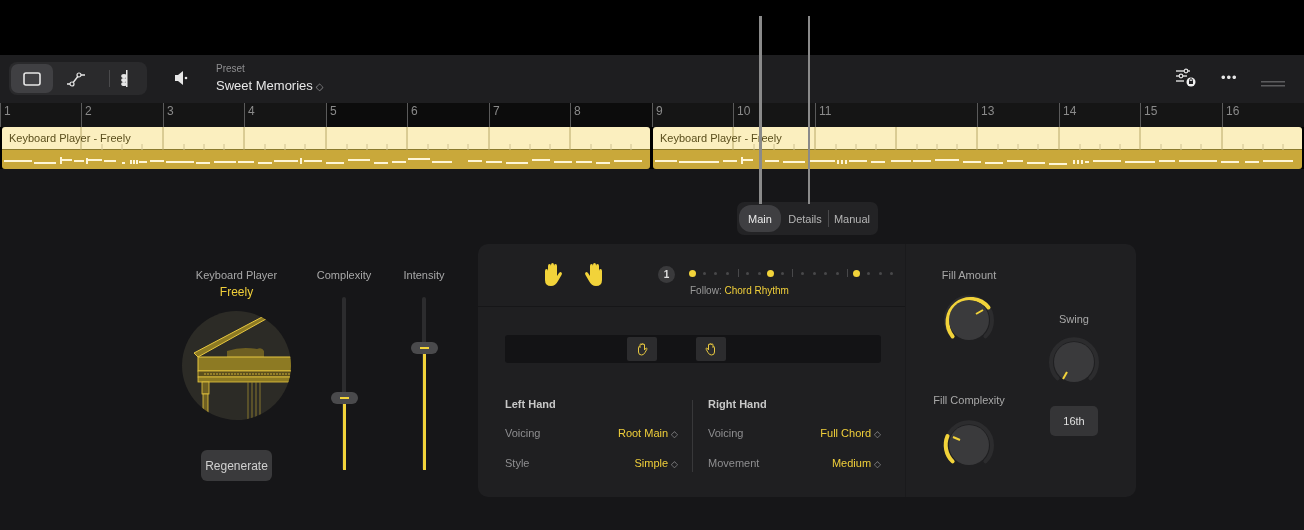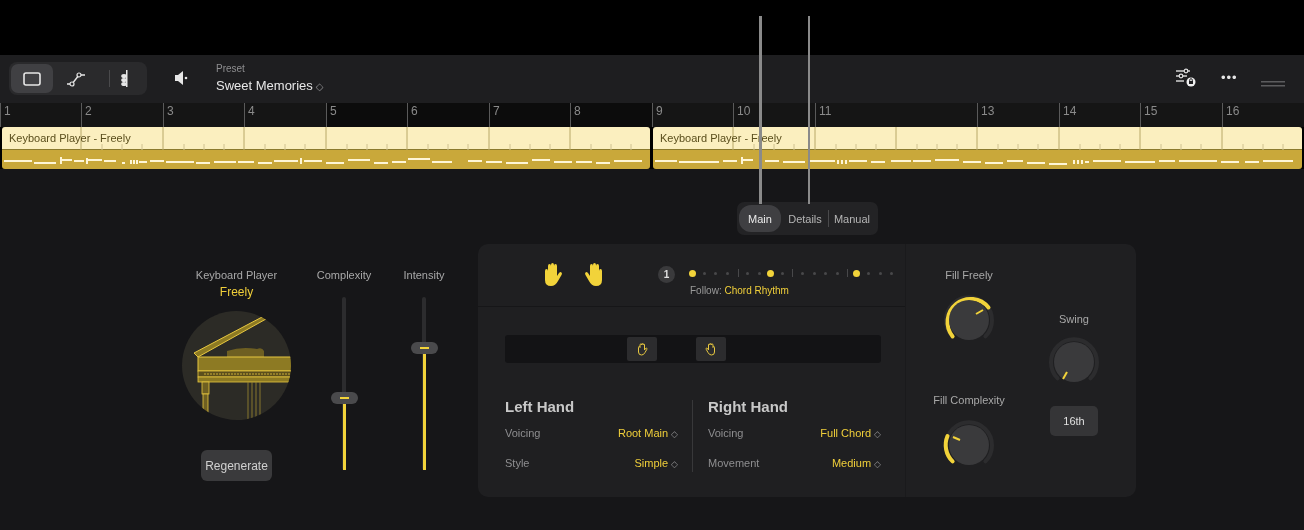--- a/index.html
+++ b/index.html
@@ -55,21 +55,21 @@
   .num-badge { position: absolute; left: 658px; top: 266px; width: 17px; height: 17px; border-radius: 50%; background: #3a3a3c; font-size: 10px; color: #e0e0e0; display: flex; align-items: center; justify-content: center; font-weight: bold; }
   .dot { position: absolute; border-radius: 50%; }
   .dot.big { width: 7px; height: 7px; background: #f2d33a; top: 270px; }
   .dot.small { width: 3px; height: 3px; background: #48484a; top: 272px; }
   .dot-sep { position: absolute; top: 269px; width: 1px; height: 8px; background: #48484a; }
   .follow { position: absolute; left: 690px; top: 285px; font-size: 10px; color: #9a9a9a; }
 
   .hand-strip { position: absolute; left: 505px; top: 335px; width: 376px; height: 28px; background: #131315; border-radius: 3px; }
   .hand-cell { position: absolute; top: 2px; width: 30px; height: 24px; background: #2c2c2e; border-radius: 2px; display: flex; align-items: center; justify-content: center; }
 
-  .sec-title { position: absolute; font-size: 15px; color: #c8c8c8; font-weight: bold; }
+  .sec-title { position: absolute; font-size: 11px; color: #c8c8c8; font-weight: bold; }
   .row-label { position: absolute; font-size: 11px; color: #8e8e90; }
   .row-value { position: absolute; font-size: 11px; color: #f0cf3a; text-align: right; white-space: nowrap; }
   .row-value .chev { color: #8e8e90; font-size: 9px; margin-left: 3px; }
   .hands-vdiv { position: absolute; left: 692px; top: 400px; width: 1px; height: 72px; background: #38383a; }
 
   .knob { position: absolute; }
   .swing-btn { position: absolute; left: 1050px; top: 406px; width: 48px; height: 30px; background: #353537; border-radius: 5px; font-size: 11px; color: #e0e0e0; display: flex; align-items: center; justify-content: center; }
 </style>
 </head>
 <body>
@@ -415,21 +415,21 @@
 <div class="row-value" style="left:590px; top:457px; width:88px;"><span>Simple</span><span class="chev">◇</span></div>
 
 <div class="hands-vdiv"></div>
 
 <div class="sec-title" style="left:708px; top:398px;">Right Hand</div>
 <div class="row-label" style="left:708px; top:427px;">Voicing</div>
 <div class="row-value" style="left:790px; top:427px; width:91px;"><span>Full Chord</span><span class="chev">◇</span></div>
 <div class="row-label" style="left:708px; top:457px;">Movement</div>
 <div class="row-value" style="left:790px; top:457px; width:91px;"><span>Medium</span><span class="chev">◇</span></div>
 
-<div class="lbl" style="left:929px; top:269px; width:80px;">Fill Freely</div>
+<div class="lbl" style="left:929px; top:269px; width:80px;">Fill Amount</div>
 <div class="knob" style="left:939px; top:290px;">
   <svg width="60" height="60" viewBox="0 0 60 60">
     <path d="M13.6 46.4 A23 23 0 1 1 46.4 46.4" fill="none" stroke="#2c2c2e" stroke-width="4" stroke-linecap="round"></path>
     <path d="M13.6 46.4 A23 23 0 1 1 49.5 17.5" fill="none" stroke="#f2d33a" stroke-width="4" stroke-linecap="round"></path>
     <circle cx="30" cy="30" r="20" fill="#3a3a3c"></circle>
     <line x1="37" y1="24" x2="44" y2="20" stroke="#f2d33a" stroke-width="2"></line>
   </svg>
 </div>
 
 <div class="lbl" style="left:920px; top:394px; width:98px;">Fill Complexity</div>

